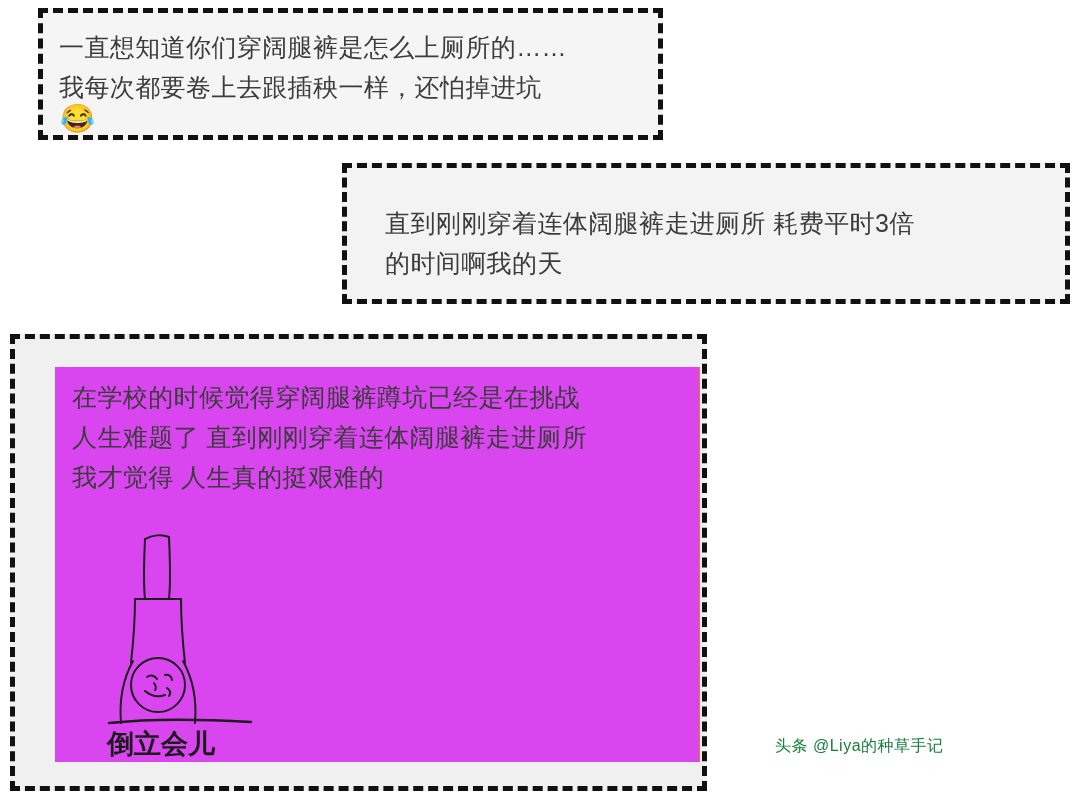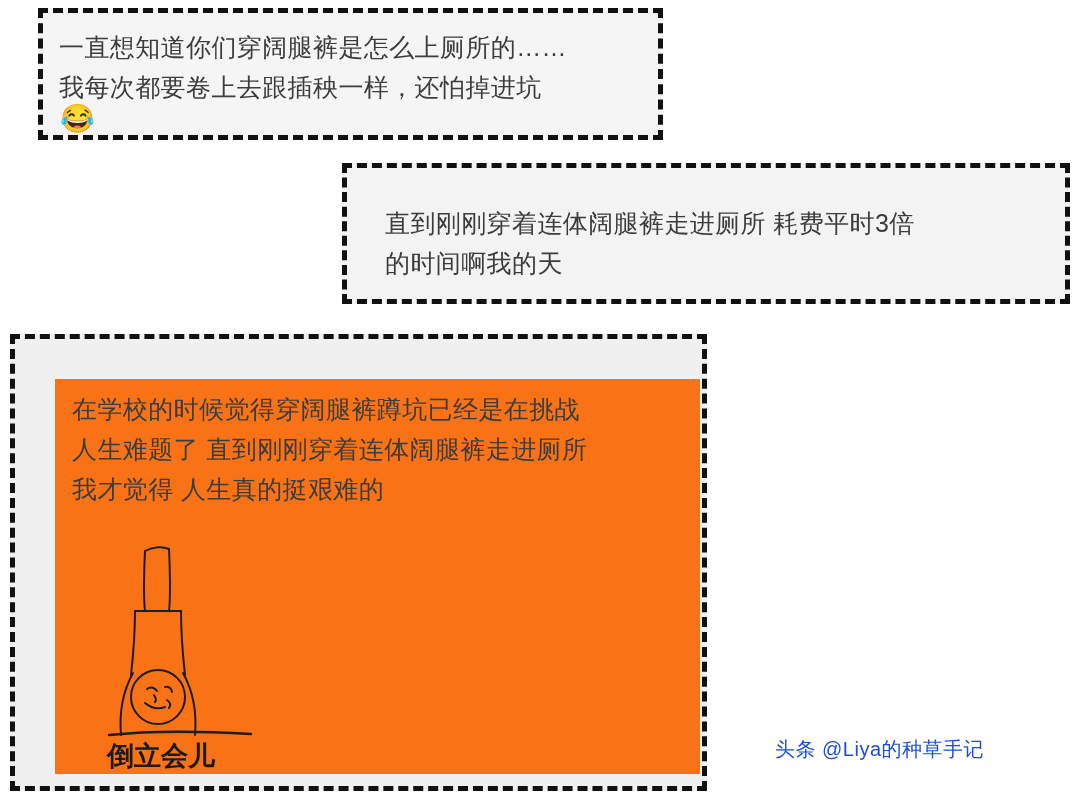--- a/index.html
+++ b/index.html
@@ -75,24 +75,24 @@
   #card3 {
     left: 10px;
     top: 334px;
     width: 697px;
     height: 457px;
     background: #f0f0f0;
   }
   #card3 .panel {
     position: absolute;
     left: 40px;
-    top: 40px;
+    top: 28px;
     width: 645px;
     height: 395px;
-    background: #f97316;
+    background: #d946ef;
     border-right: 1px solid #f97316;
     box-sizing: border-box;
   }
   #card3 .card-text {
     position: absolute;
     left: 17px;
     top: 10px;
     width: 610px;
   }
 
@@ -104,22 +104,22 @@
     width: 150px;
     height: 225px;
   }
   .doodle svg { display: block; }
 
   
   #watermark {
     position: absolute;
     left: 775px;
     top: 736px;
-    font-size: 20px;
-    color: #1d4ed8;
+    font-size: 16px;
+    color: #15803d;
     letter-spacing: 0.5px;
     white-space: nowrap;
   }
 </style>
 </head>
 <body>
 
 <div id="stage">
 
   <div class="card" id="card1">

